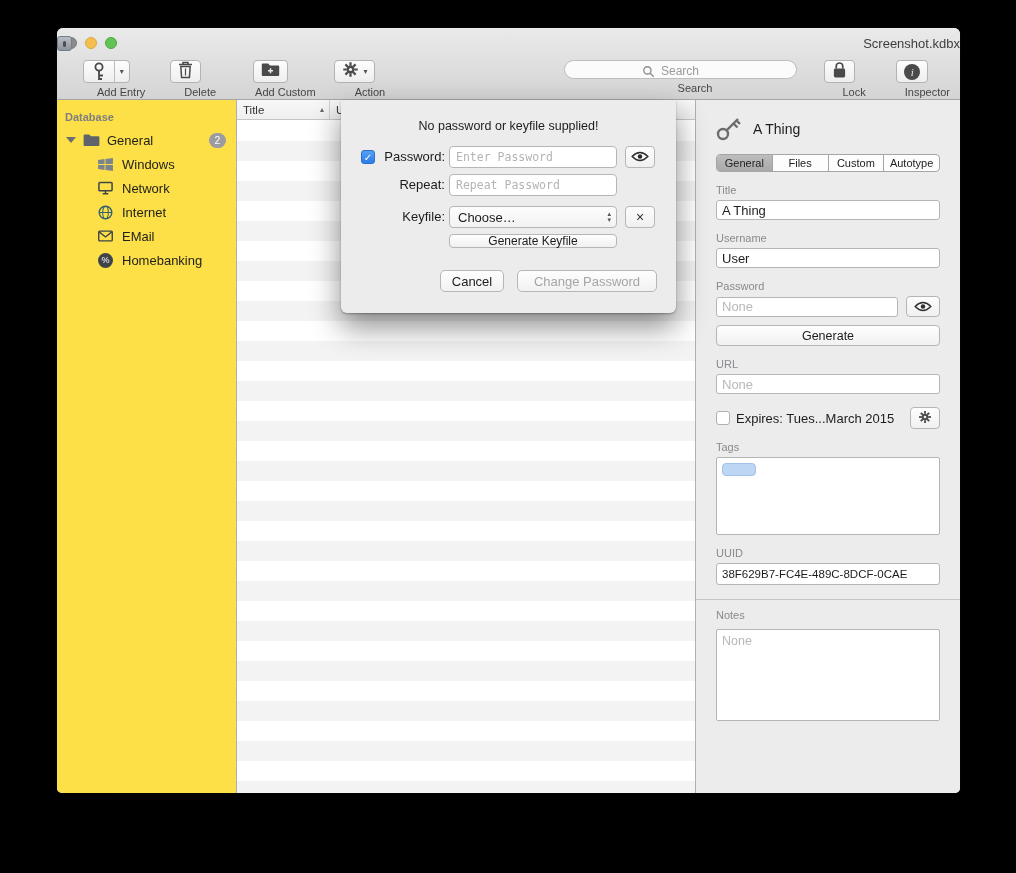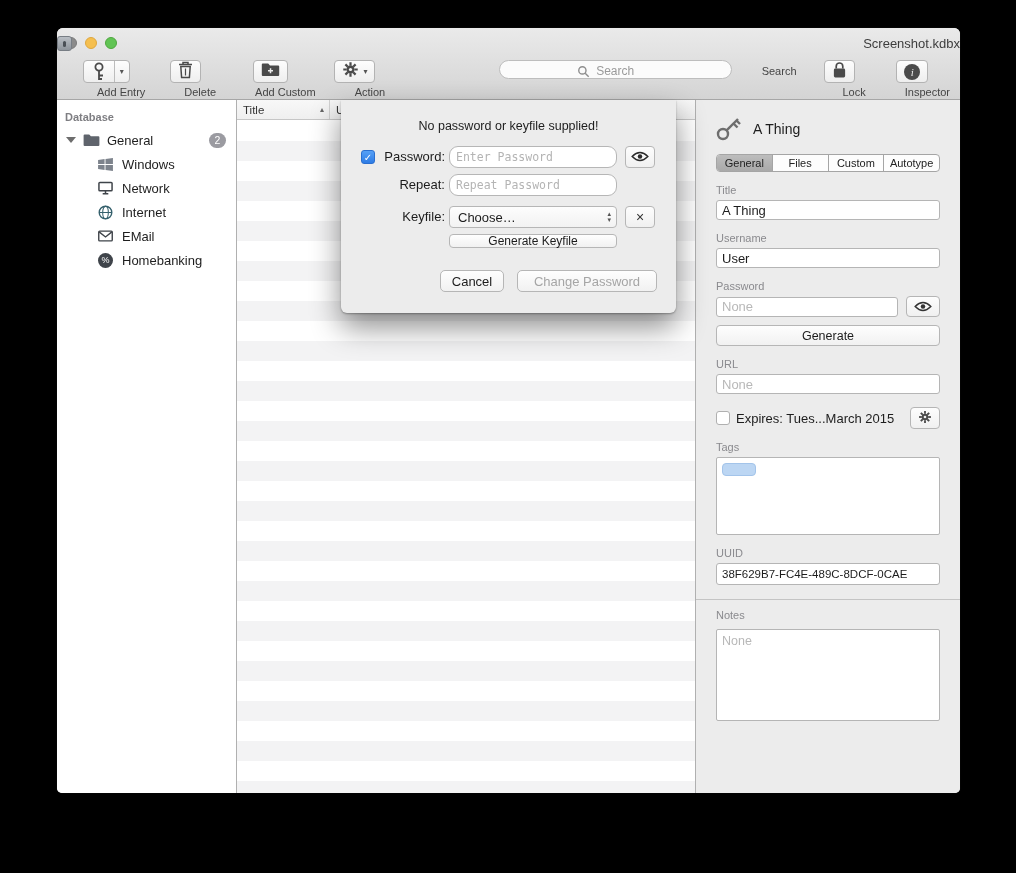--- a/index.html
+++ b/index.html
@@ -54,35 +54,35 @@
   .tb-btn.split { padding:0; }
   .tb-btn.split .seg-main { padding:0 8px; display:flex; align-items:center; height:100%; }
   .tb-btn.split .seg-arrow {
     border-left:1px solid #bcbcbc; width:15px; height:100%;
     display:flex; align-items:center; justify-content:center;
     font-size:8px; color:#555;
   }
   .tb-label { font-size:11px; color:#454545; margin-top:3px; white-space:nowrap;margin-left:30px; }
   .arrow-glyph { font-size:8px; color:#555; margin-left:4px; }
   .tb-right { margin-left:auto; display:flex; align-items:flex-start; }
-  .tb-search { display:flex; flex-direction:row; align-items:center; margin-right:16px; }
+  .tb-search { display:flex; flex-direction:column; align-items:center; margin-right:16px; }
   .search-field {
     position:relative; width:233px; height:19px;
     background:#fbfbfb; border:1px solid #bdbdbd; border-radius:10px;
   }
   .search-field input {
     width:100%; height:100%; border:none; outline:none; background:transparent;
     text-align:center; font-size:12px; color:#333; font-family:inherit;
   }
   .search-field input::placeholder { color:#9a9a9a; }
   .search-field .mag { position:absolute; left:77px; top:3px; pointer-events:none; }
   
   .sidebar {
     position:absolute; left:0; top:72px; width:180px; bottom:0;
-    background:#ffffff; border-right:1px solid #b0b0b0;
+    background:#fde047; border-right:1px solid #b0b0b0;
   }
   .side-header { font-size:11px; font-weight:bold; color:#7e7e82; padding:11px 0 5px 8px; }
   .group-row { display:flex; align-items:center; height:24px; padding:0 10px 0 9px; font-size:13px; color:#1e1e1e; }
   .disclosure {
     width:0; height:0; border-left:5px solid transparent; border-right:5px solid transparent;
     border-top:6px solid #6d6d6d; margin-right:7px;
   }
   .group-row .g-icon { margin-right:7px; display:flex; }
   .badge {
     margin-left:auto; min-width:17px; height:15px; padding:0 5px;
@@ -114,21 +114,21 @@
   
   .sheet {
     position:absolute; left:284px; top:72px; width:335px; height:213px;
     background:#ececec; border-radius:0 0 6px 6px; z-index:20;
     box-shadow:0 14px 30px rgba(0,0,0,.45), 0 1px 2px rgba(0,0,0,.3);
   }
   .sheet-msg { position:absolute; top:19px; left:0; right:0; text-align:center; font-size:12.5px; color:#1d1d1d; }
   .dlg-label { position:absolute; left:36px; width:68px; text-align:right; font-size:13px; line-height:22px; color:#1c1c1c; }
   .dlg-field {
     position:absolute; left:108px; width:168px; height:22px;
-    border:1px solid #b6b6b6; border-radius:9px; background:#fff;
+    border:1px solid #b6b6b6; border-radius:4px; background:#fff;
     font-family:"DejaVu Sans Mono", monospace; font-size:11.5px; padding:8px 6px; color:#333; outline:none;
   }
   .dlg-field::placeholder { color:#b4b4b4; }
   .cb {
     position:absolute; width:14px; height:14px; border-radius:3px;
     display:flex; align-items:center; justify-content:center;
   }
   .cb-on { background:linear-gradient(#56a0f6,#2e7ce5); border:1px solid #2a6fd0; color:#fff; font-size:10px; }
   .cb-off { background:#fff; border:1px solid #b0b0b0; }
   .sq-btn {

